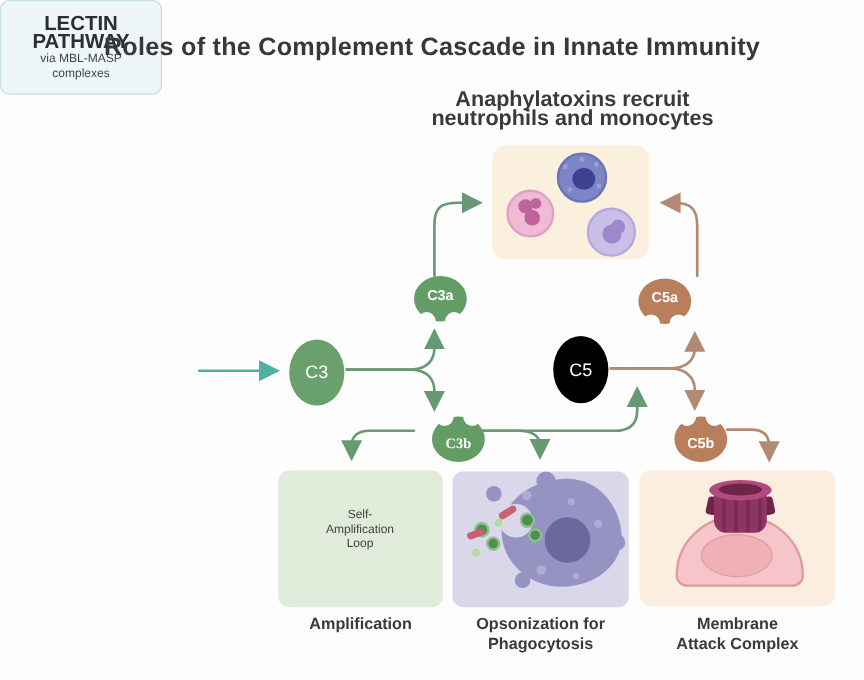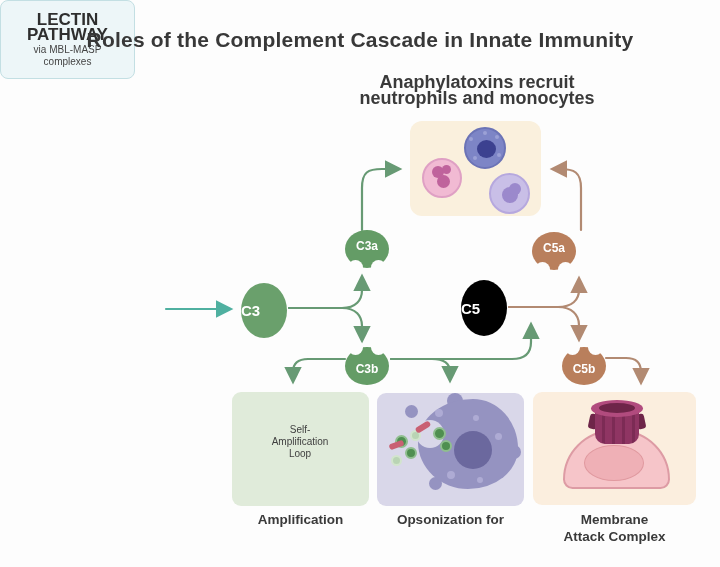--- a/index.html
+++ b/index.html
@@ -30,22 +30,22 @@
   .amp-box{left:232px;top:392px;width:137px;height:114px;background:#e0ebda;border-radius:9px;}
   .ops-box{left:377px;top:393px;width:147px;height:113px;background:#d9d7e9;border-radius:9px;}
   .mac-box{left:533px;top:392px;width:163px;height:113px;background:#fbeede;border-radius:9px;}
   .box-label{
     position:absolute;text-align:center;font-size:13.5px;font-weight:bold;
     line-height:17px;color:#3a3a3a;
   }
   .box-label span{display:block;}
   
   .ovalnode{
-    position:absolute;border-radius:50%;display:flex;align-items:center;justify-content:flex-start;
-    color:#fff;font-weight:bold;font-size:15px;
+    position:absolute;border-radius:50%;display:flex;align-items:center;justify-content:center;
+    color:#fff;font-weight:normal;font-size:15px;
   }
   .n-c3{left:241px;top:283px;width:46px;height:55px;background:#6aa06c;}
   .n-c5{left:461px;top:280px;width:46px;height:56px;background:#000000;}
   .chip{position:absolute;width:44px;height:38px;}
   .chip .body{position:absolute;left:0;top:0;right:0;bottom:0;border-radius:50%;}
   .chip.green .body{background:#649c66;}
   .chip.brown .body{background:#b97f5c;}
   .chip .bite{position:absolute;width:15px;height:15px;border-radius:50%;background:#fdfdfd;}
   .chip.bite-bottom .bite.b1{left:3px;bottom:-7px;}
   .chip.bite-bottom .bite.b2{right:3px;bottom:-7px;}
@@ -176,21 +176,21 @@
   <div class="ovalnode n-c5">
     <span>C5</span>
   </div>
 
   <div class="chip green bite-bottom" style="left:345px;top:230px;">
     <span class="body"></span>
       <span class="bite b1"></span>
       <span class="bite b2"></span>
     <span class="lbl">C3a</span>
   </div>
-  <div class="chip green bite-top" style="left:345px;top:347px;">
+  <div class="chip green bite-top" style="left:360px;top:347px;font-family:Liberation Serif, serif;">
     <span class="body"></span>
       <span class="bite b1"></span>
       <span class="bite b2"></span>
     <span class="lbl">C3b</span>
   </div>
   <div class="chip brown bite-bottom" style="left:532px;top:232px;">
     <span class="body"></span>
       <span class="bite b1"></span>
       <span class="bite b2"></span>
     <span class="lbl">C5a</span>
@@ -242,19 +242,20 @@
     <span class="pore-body"></span>
     <span class="pore-top"></span>
     <span class="pore-hole"></span>
   </div>
 
   <div class="box-label" style="left:232px;top:511px;width:137px;">
     <span>Amplification</span>
   </div>
   <div class="box-label" style="left:377px;top:511px;width:147px;">
     <span>Opsonization for</span>
+    <span>Phagocytosis</span>
   </div>
   <div class="box-label" style="left:533px;top:511px;width:163px;">
     <span>Membrane</span>
     <span>Attack Complex</span>
   </div>
 
 </div>
 
 </body></html>

